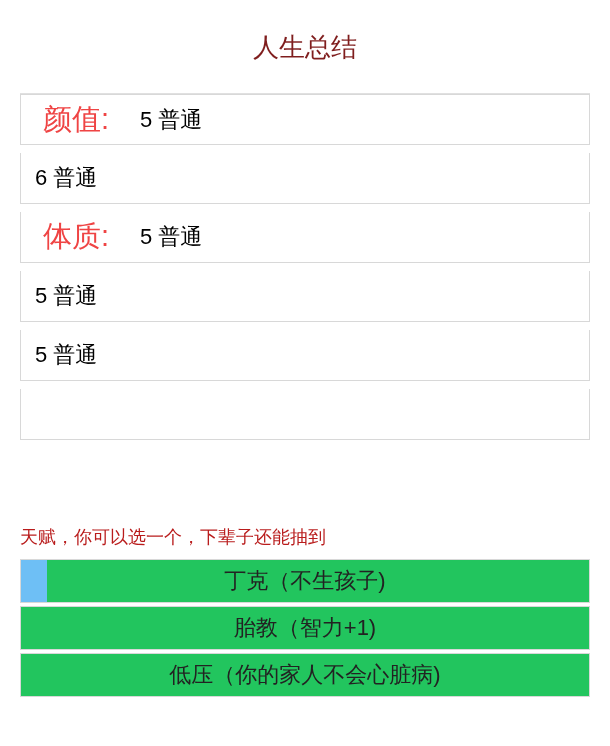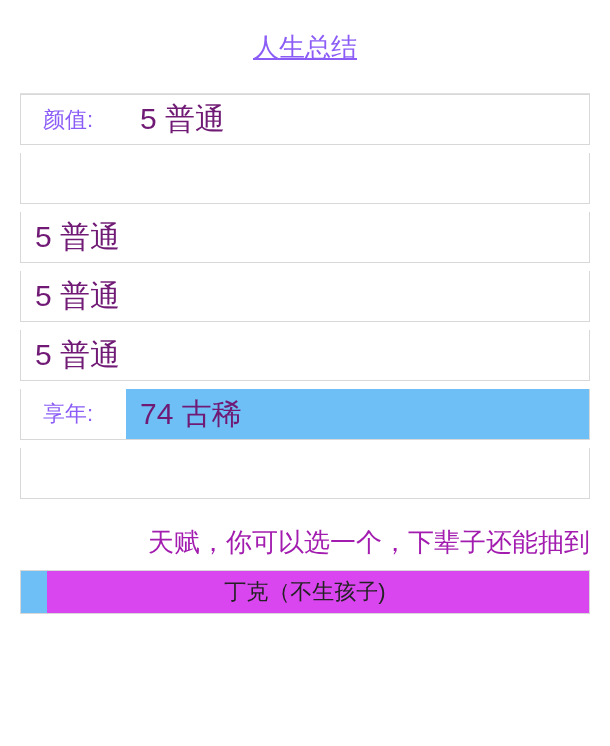--- a/index.html
+++ b/index.html
@@ -14,23 +14,22 @@
       height: 746px;
       overflow: hidden;
     }
     .container {
       padding: 30px 20px 0 20px;
     }
     .title {
       text-align: center;
       font-size: 26px;
       font-weight: 500;
-      color: #8b5cf6;
+      color: #7f1d1d;
       margin-bottom: 28px;
-      text-decoration: underline;
     }
     .scroll-area {
       position: relative;
       height: 420px;
       overflow-y: scroll;
       border-top: 1px solid #e0e0e0;
     }
     .scroll-area::-webkit-scrollbar {
       width: 16px;
     }
@@ -54,52 +53,52 @@
       background: #ffffff;
       height: 51px;
       margin-bottom: 8px;
     }
     .stat-row:first-child {
       border-top: 1px solid #d8d8d8;
     }
     .stat-label {
       width: 105px;
       padding-left: 22px;
-      font-size: 22px;
-      color: #8b5cf6;
+      font-size: 29px;
+      color: #ef4444;
     }
     .stat-value {
       flex: 1;
       padding-left: 14px;
-      font-size: 30px;
-      color: #701a75;
+      font-size: 22px;
+      color: #000000;
       height: 100%;
       display: flex;
       align-items: center;
     }
     .stat-value.highlighted {
       background: #6ebff5;
     }
     .bottom-section {
       margin-top: 2px;
     }
     .talent-prompt {
-      text-align: right;
-      font-size: 26px;
-      color: #a21caf;
+      text-align: left;
+      font-size: 18px;
+      color: #b91c1c;
       padding: 10px 0;
     }
     .talent-option {
       border: 1px solid #d8d8d8;
       text-align: center;
       font-size: 22px;
       color: #222;
       padding: 6px 0;
       margin-bottom: 3px;
-      background: #d946ef;
+      background: #22c55e;
       cursor: pointer;
       position: relative;
     }
     .talent-option.partial-highlight::before {
       content: "";
       position: absolute;
       left: 0;
       top: 0;
       bottom: 0;
       width: 26px;
@@ -115,37 +114,41 @@
 
 <div class="container">
   <h1 class="title">人生总结</h1>
 
   <div class="scroll-area">
     <div class="stat-row">
       <div class="stat-label">颜值:</div>
       <div class="stat-value">5 普通</div>
     </div>
     <div class="stat-row">
+      <div class="stat-value">6 普通</div>
     </div>
     <div class="stat-row">
+      <div class="stat-label">体质:</div>
       <div class="stat-value">5 普通</div>
     </div>
     <div class="stat-row">
       <div class="stat-value">5 普通</div>
     </div>
     <div class="stat-row">
       <div class="stat-value">5 普通</div>
-    </div>
-    <div class="stat-row">
-      <div class="stat-label">享年:</div>
-      <div class="stat-value highlighted">74 古稀</div>
     </div>
     <div class="stat-row">
     </div>
   </div>
 
   <div class="bottom-section">
     <div class="talent-prompt">天赋，你可以选一个，下辈子还能抽到</div>
     <div class="talent-option partial-highlight">
       <span class="talent-label">丁克（不生孩子)</span>
     </div>
+    <div class="talent-option">
+      <span class="talent-label">胎教（智力+1)</span>
+    </div>
+    <div class="talent-option">
+      <span class="talent-label">低压（你的家人不会心脏病)</span>
+    </div>
   </div>
 </div>
 
 </body></html>

